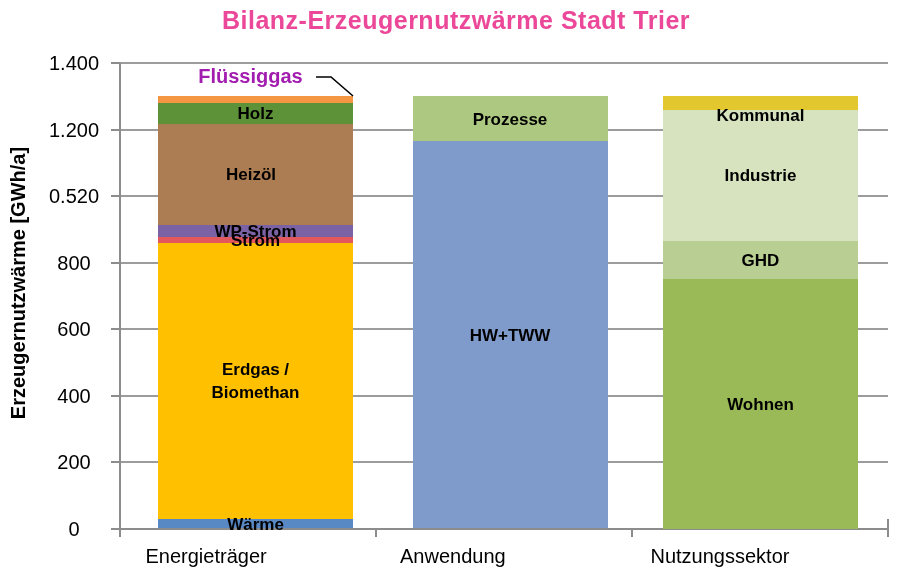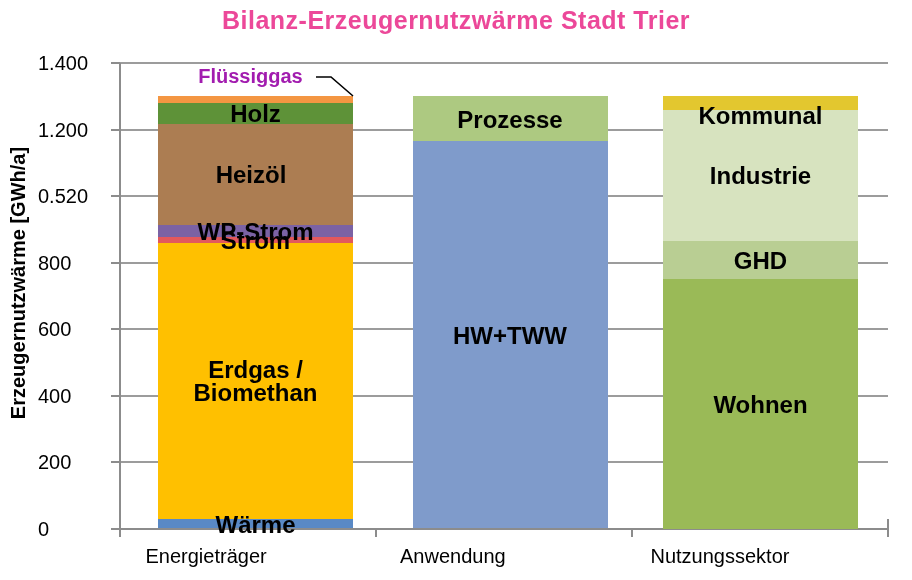--- a/index.html
+++ b/index.html
@@ -14,27 +14,27 @@
   #y-axis-title {
     position:absolute; left:-215px; top:270px; width:470px; height:26px;
     text-align:center; transform:rotate(-90deg);
     font-size:20px; font-weight:bold; color:#000000;
   }
   .gridline { position:absolute; height:2px; background:#9C9C9C; }
   .axisline { position:absolute; background:#8C8C8C; }
   .ytick    { position:absolute; height:2px; width:9px; background:#8C8C8C; }
   .xtick    { position:absolute; width:2px; background:#8C8C8C; }
   .ytick-label {
-    position:absolute; width:72px; text-align:left;
+    position:absolute; width:72px; text-align:center;
     font-size:20px; color:#000000; line-height:22px;
   }
   .bar-segment { position:absolute; }
   .segment-label {
     position:absolute; transform:translate(-50%,-50%);
-    font-size:24px; font-weight:bold; color:#000000; text-align:center;
+    font-size:17px; font-weight:bold; color:#000000; text-align:center;
     white-space:pre-line; line-height:23px; pointer-events:none;
   }
   .category-label {
     position:absolute; width:220px; transform:translateX(-50%); text-align:left;
     font-size:20px; color:#000000;
   }
   #callout-label {
     position:absolute; left:188px; top:65px; width:125px; text-align:center;
     font-size:20px; font-weight:bold; color:#a21caf;
   }

